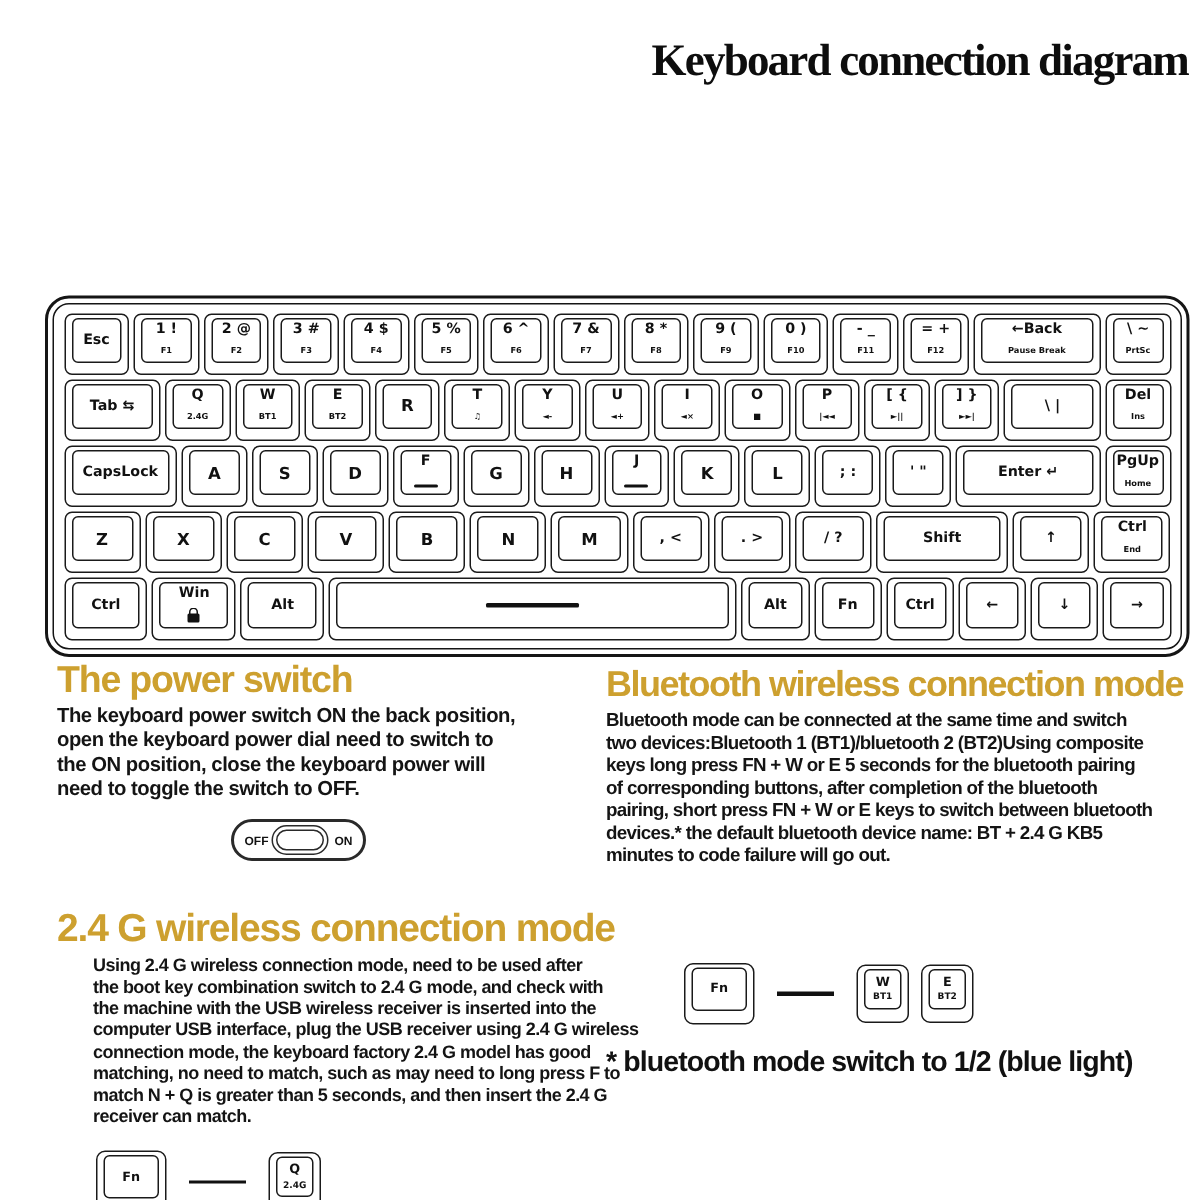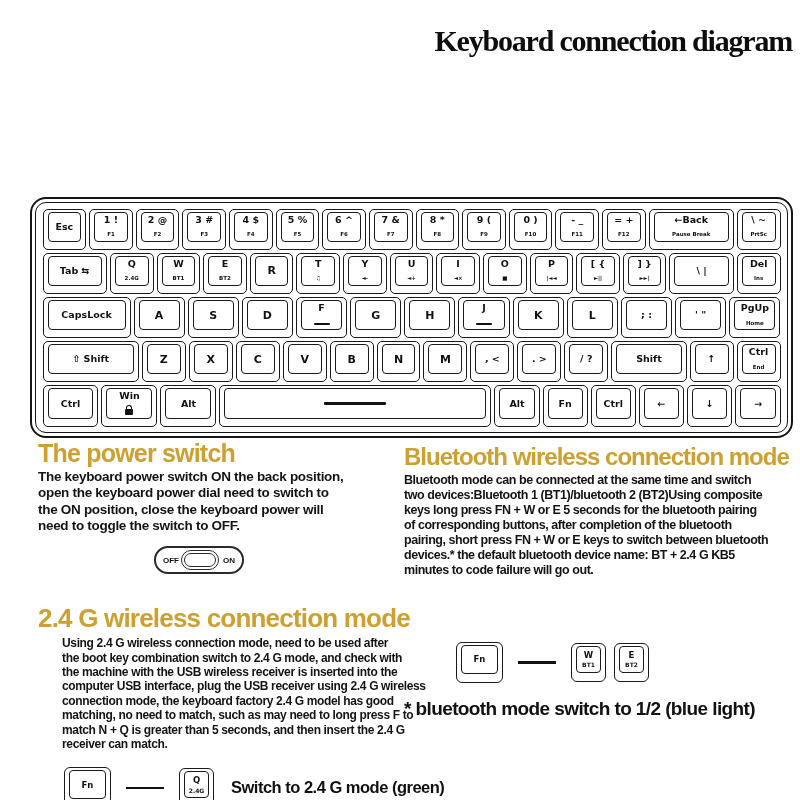--- a/index.html
+++ b/index.html
@@ -321,33 +321,33 @@
         <div class="key" style="flex: 1 1 0%;">
           <div class="key-in">
             <div class="key-main">; :</div>
           </div>
         </div>
         <div class="key" style="flex: 1 1 0%;">
           <div class="key-in">
             <div class="key-main">' "</div>
           </div>
         </div>
+        <div class="key" style="flex: 2.25 2.25 0%;">
+          <div class="key-in">
+            <div class="key-main">Enter ↵</div>
+          </div>
+        </div>
         <div class="key" style="flex: 1 1 0%;">
           <div class="key-in two">
             <div class="key-main">PgUp</div>
             <div class="key-sub">Home</div>
           </div>
         </div>
       </div>
       <div class="kb-row">
-        <div class="key" style="flex: 2.25 2.25 0%;">
-          <div class="key-in">
-            <div class="key-main">⇧ Shift</div>
-          </div>
-        </div>
         <div class="key" style="flex: 1 1 0%;">
           <div class="key-in">
             <div class="key-main" style="font-size: 11px;">Z</div>
           </div>
         </div>
         <div class="key" style="flex: 1 1 0%;">
           <div class="key-in">
             <div class="key-main" style="font-size: 11px;">X</div>
           </div>
         </div>
@@ -495,21 +495,20 @@
           <span class="mini-main">Fn</span>
         </div>
     </div>
     <div class="combo-dash"></div>
     <div class="mini-key narrow">
       <div class="key-in">
         <span class="mini-main">Q</span>
         <span class="mini-sub">2.4G</span>
       </div>
     </div>
-    <div class="combo-caption">Switch to 2.4 G mode (green)</div>
   </div>
 </div>
 
 <div class="col-right">
   <div class="sec-head bt-head" style="color: rgb(205, 160, 47);">Bluetooth wireless connection mode</div>
   <div class="sec-body bt-body">Bluetooth mode can be connected at the same time and switch
 two devices:Bluetooth 1 (BT1)/bluetooth 2 (BT2)Using composite
 keys long press FN + W or E 5 seconds for the bluetooth pairing
 of corresponding buttons, after completion of the bluetooth
 pairing, short press FN + W or E keys to switch between bluetooth

